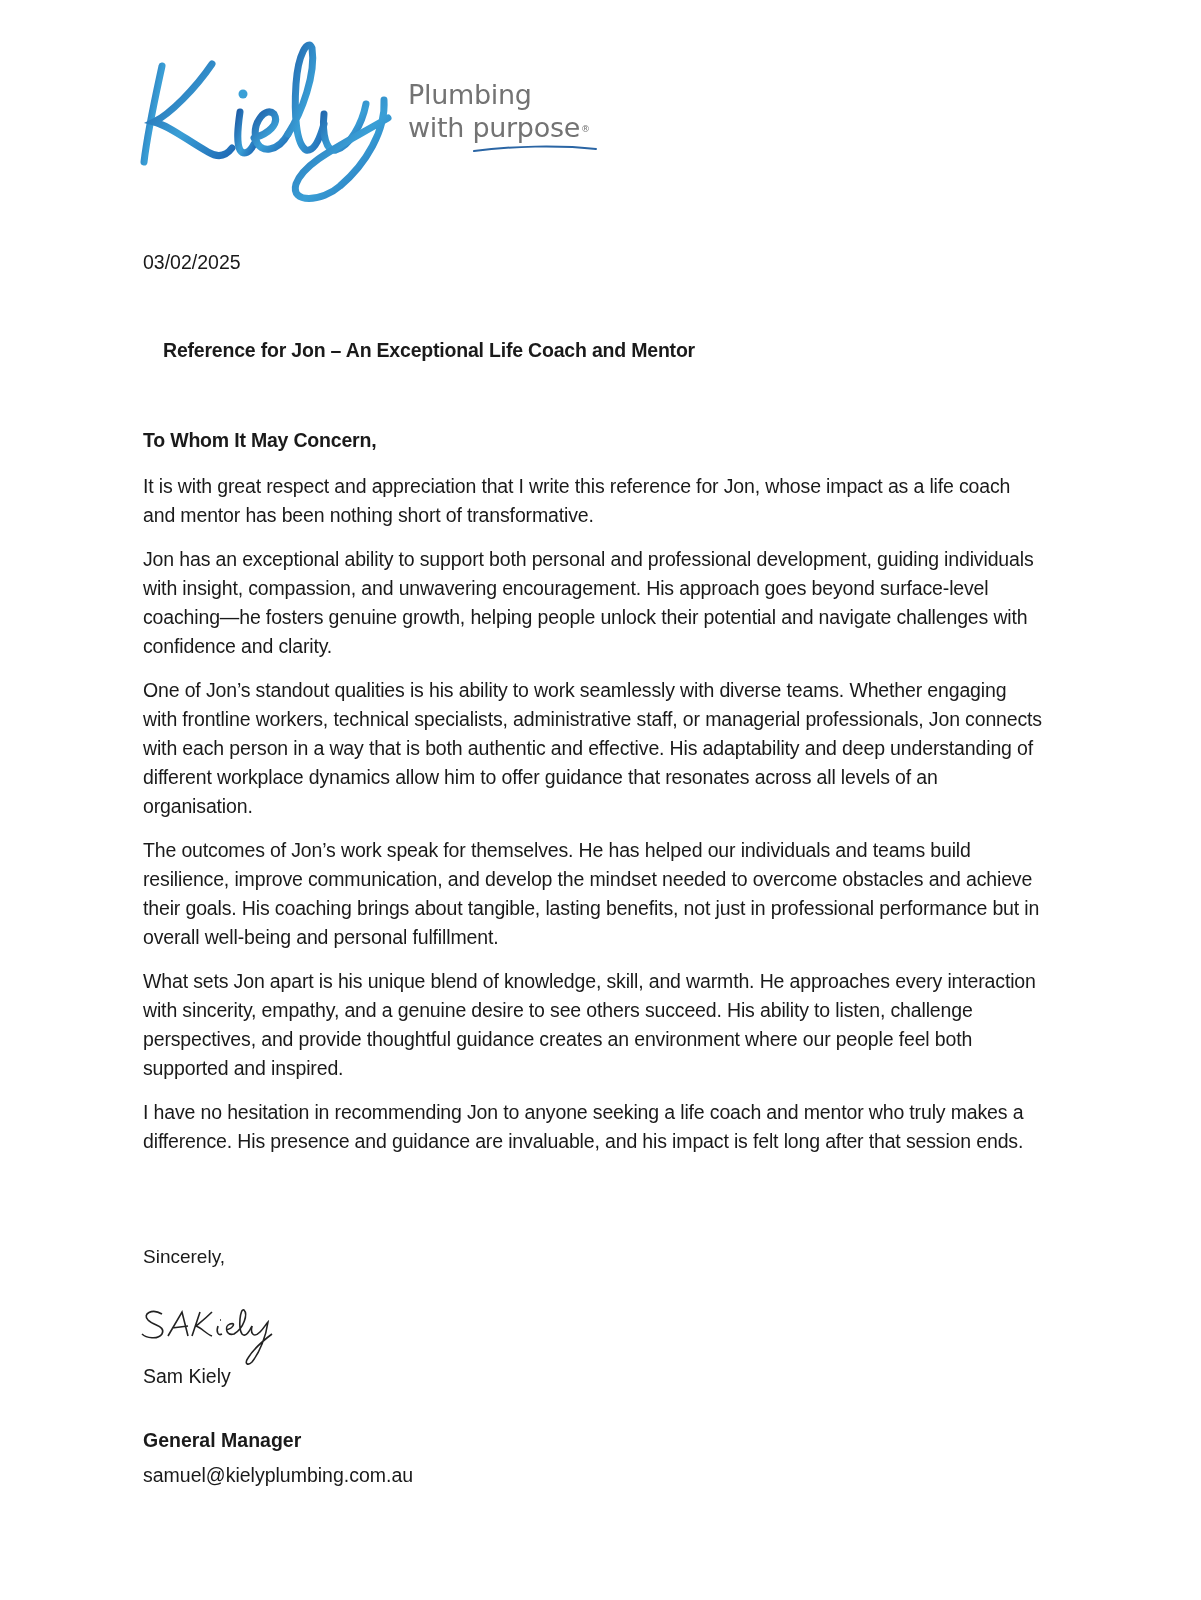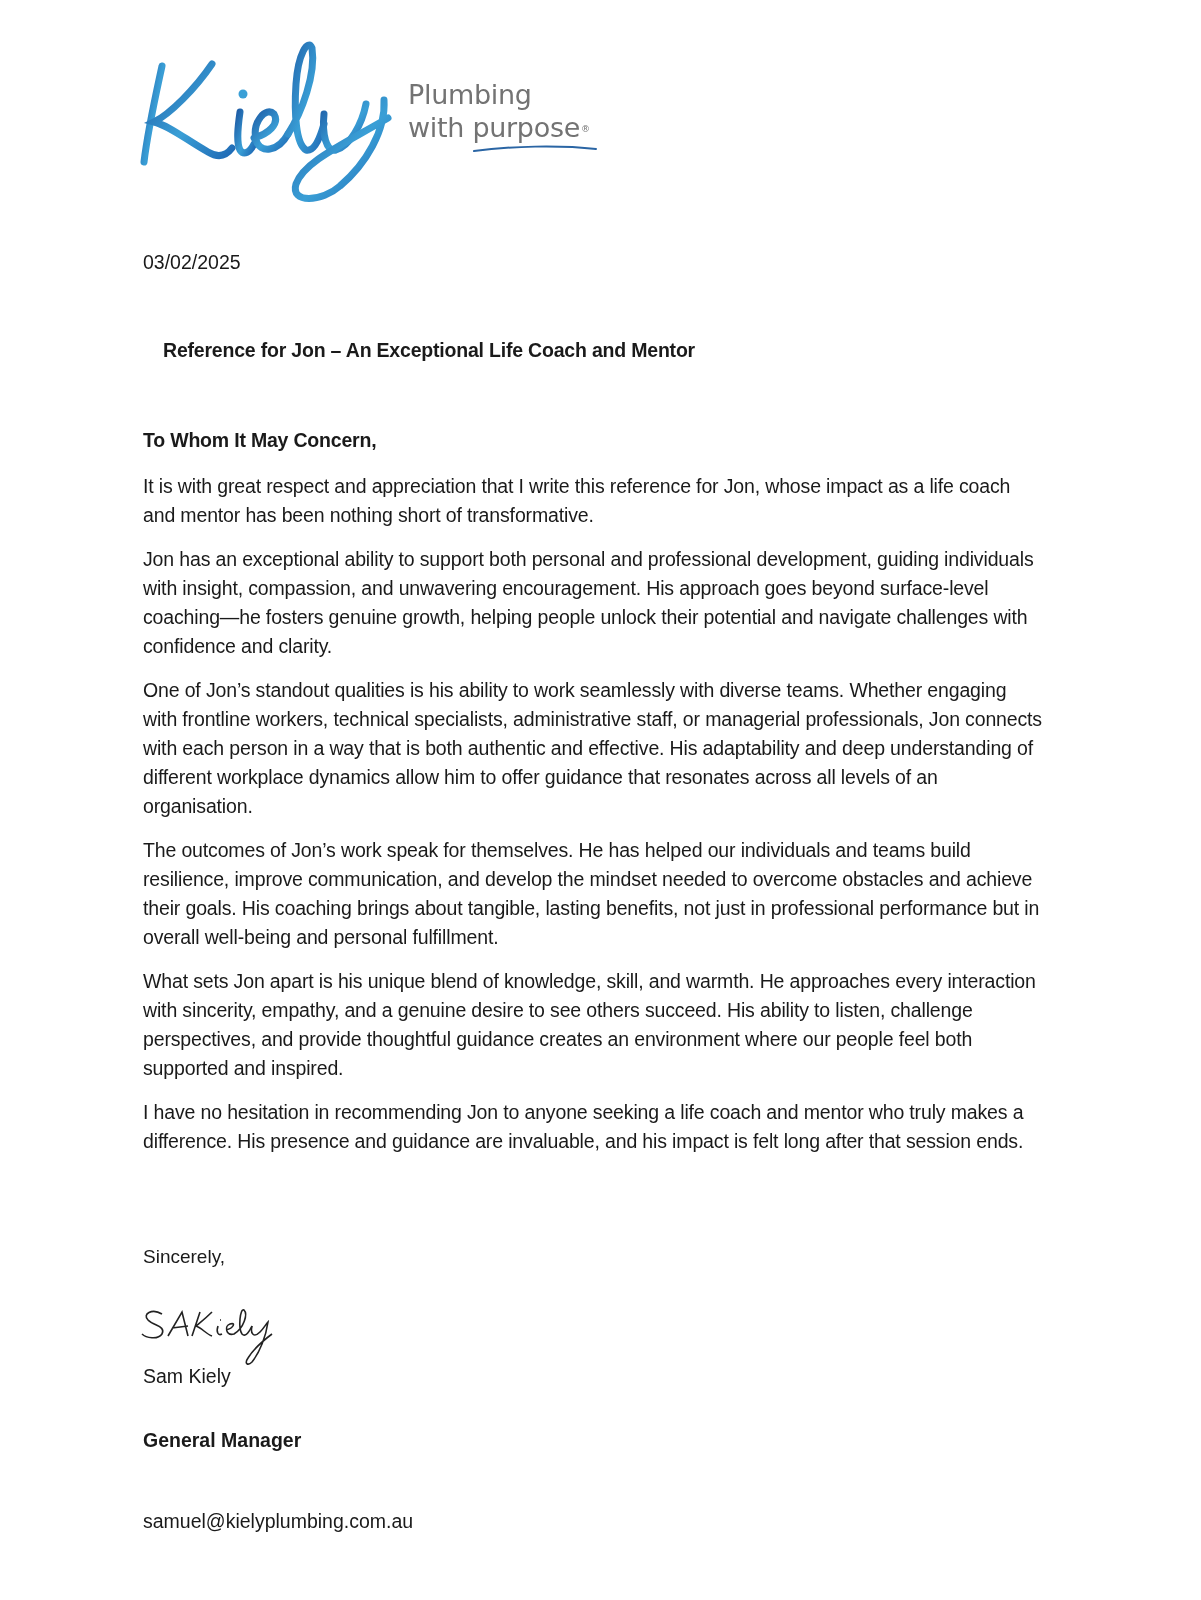--- a/index.html
+++ b/index.html
@@ -18,21 +18,21 @@
   .subject { position: absolute; left: 143px; top: 339px; font-size: 19.5px; font-weight: bold; letter-spacing: -0.2px; margin-left: 20px; }
   .salutation { position: absolute; left: 143px; top: 429px; font-size: 19.5px; font-weight: bold; letter-spacing: -0.2px; }
 
   .body { position: absolute; left: 143px; top: 472px; width: 900px; }
   .body p { margin: 0 0 15px 0; font-size: 19.5px; line-height: 29px; letter-spacing: -0.15px; }
 
   .closing { position: absolute; left: 143px; top: 1246px; font-size: 19px; }
   .signature { position: absolute; left: 140px; top: 1300px; }
   .signer-name { position: absolute; left: 143px; top: 1365px; font-size: 19.5px; }
   .signer-title { position: absolute; left: 143px; top: 1409px; font-size: 19.5px; font-weight: bold; margin-top: 20px; }
-  .signer-email { position: absolute; left: 143px; top: 1510px; font-size: 19.5px; }
+  .signer-email { position: absolute; left: 143px; top: 1464px; font-size: 19.5px; }
 </style>
 </head>
 <body>
 
 <div class="page">
 
   <div class="logo">
     <svg width="260" height="175" viewBox="0 0 260 175">
       <defs>
         <linearGradient id="kg" x1="0" y1="0" x2="1" y2="1">

